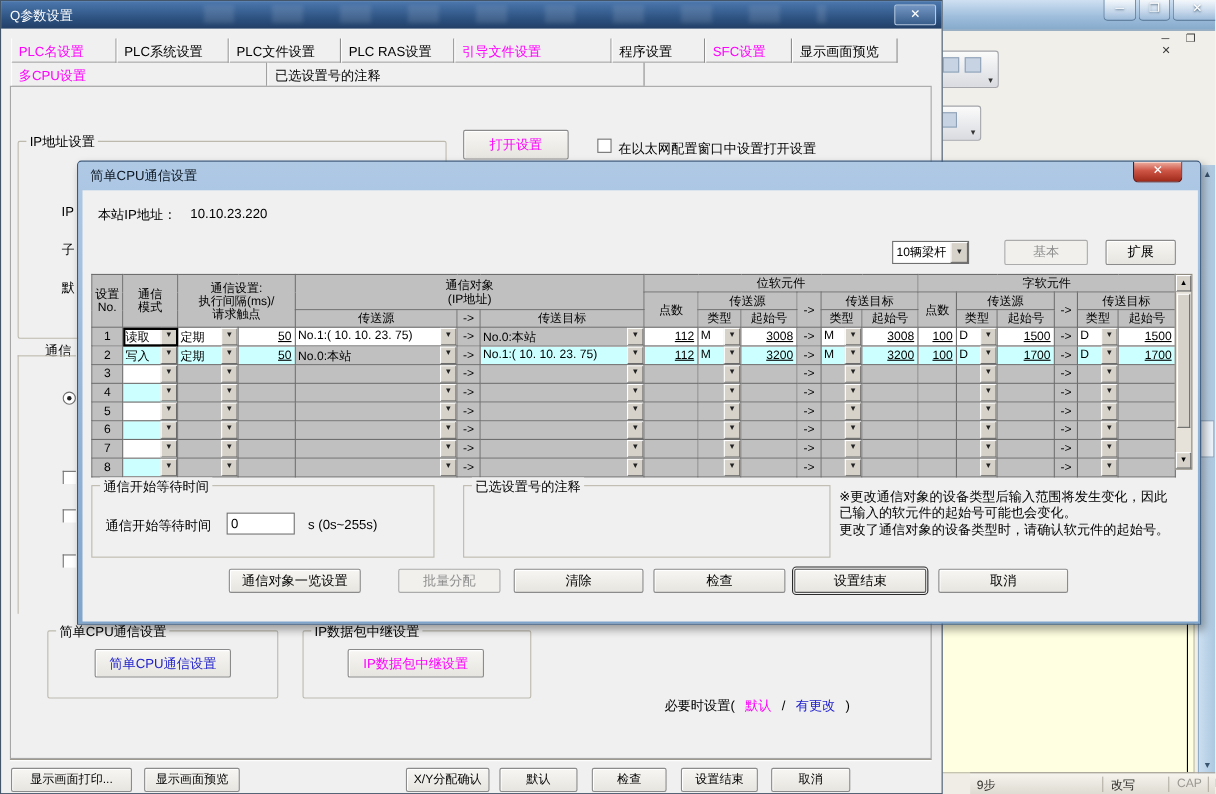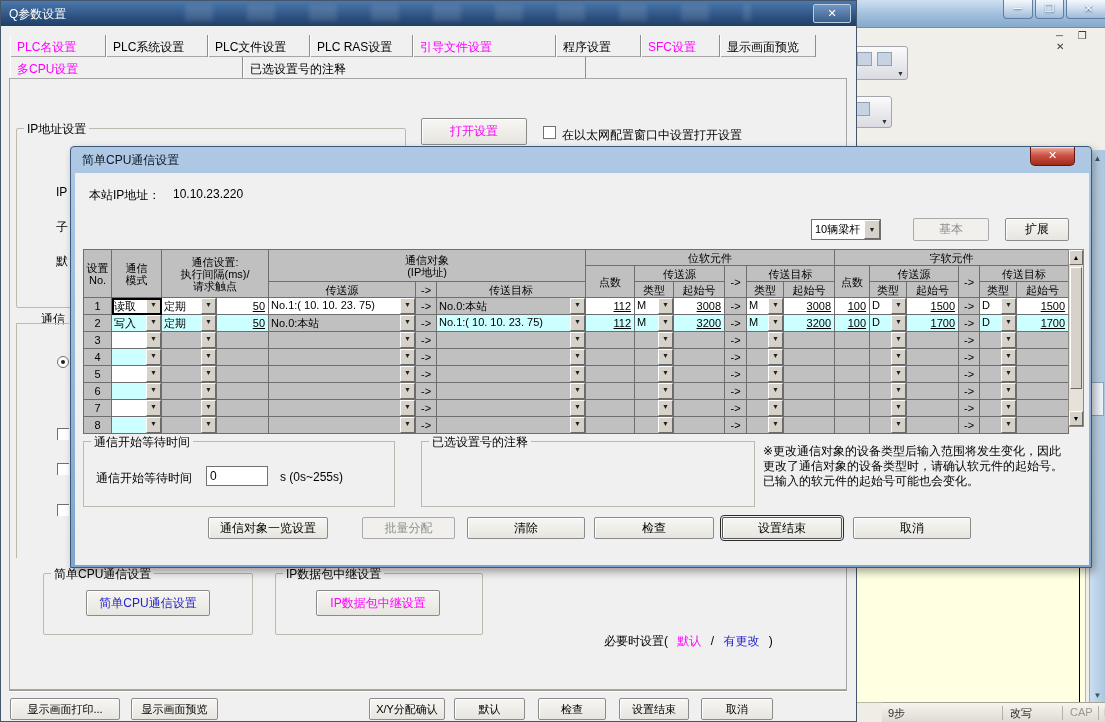--- a/index.html
+++ b/index.html
@@ -153,21 +153,21 @@
       </div>
     <div class="tabstrip" style="top:56px;" id="tabs-row2">
         <div class="tab" style="width: 233px; color: rgb(255, 0, 255);">多CPU设置</div>
         <div class="tab" style="width: 343px;">已选设置号的注释</div>
       </div>
     <div id="page-frame"></div>
 
     <div class="grp" style="left:15px;top:127px;width:390px;height:180px;">
       <span class="grp-label">IP地址设置</span>
     </div>
-    <div class="btn magenta" style="left:420px;top:117px;width:106px;height:27px;line-height:25px;">打开设置</div>
+    <div class="btn magenta" style="left:420px;top:117px;width:96px;height:27px;line-height:25px;">打开设置</div>
     <span class="checkbox" style="left:542px;top:125px;"></span>
     <span class="fragtext" style="left:561px;top:126px;">在以太网配置窗口中设置打开设置</span>
 
     <div id="left-fragments">
         <span class="fragtext" style="left: 55px; top: 184px;">IP</span>
         <span class="fragtext" style="left: 55px; top: 218px;">子</span>
         <span class="fragtext" style="left: 55px; top: 252px;">默</span>
         <span class="fragtext" style="left: 40px; top: 310px;">通信</span>
       </div>
     <span class="vborder" style="left:15px;top:322px;height:235px;"></span>
@@ -781,22 +781,22 @@
         <span class="grp-label" style="background:#F0F0F0;">通信开始等待时间</span>
         <span class="abs" style="left:12px;top:28px;">通信开始等待时间</span>
         <input class="input" style="left: 122px; top: 24px; width: 62px;" value="0">
         <span class="abs" style="left:196px;top:28px;">s (0s~255s)</span>
       </div>
       <div class="dlg-grp" style="left:346px;top:268px;width:334px;height:66px;">
         <span class="grp-label" style="background:#F0F0F0;">已选设置号的注释</span>
       </div>
       <div id="note-text">
           <div>※更改通信对象的设备类型后输入范围将发生变化，因此</div>
+          <div>已输入的软元件的起始号可能也会变化。</div>
           <div>更改了通信对象的设备类型时，请确认软元件的起始号。</div>
-          <div>已输入的软元件的起始号可能也会变化。</div>
         </div>
       <div id="dialog-buttons">
           <div class="btn" style="left: 133px; top: 344px; width: 120px;">通信对象一览设置</div>
           <div class="btn disabled" style="left: 287px; top: 344px; width: 93px;">批量分配</div>
           <div class="btn" style="left: 392px; top: 344px; width: 118px;">清除</div>
           <div class="btn" style="left: 519px; top: 344px; width: 120px;">检查</div>
           <div class="btn default" style="left: 647px; top: 344px; width: 120px;">设置结束</div>
           <div class="btn" style="left: 778px; top: 344px; width: 118px;">取消</div>
         </div>
     </div>

